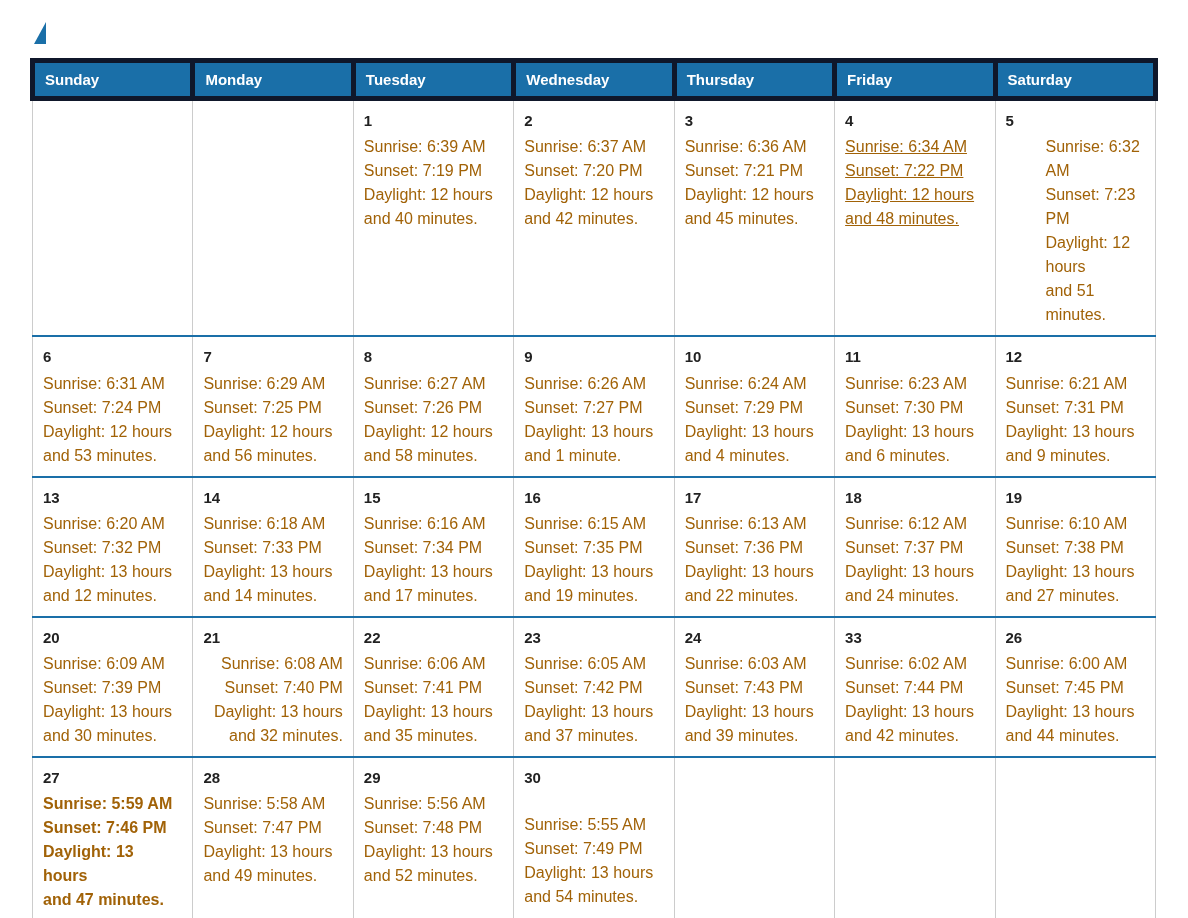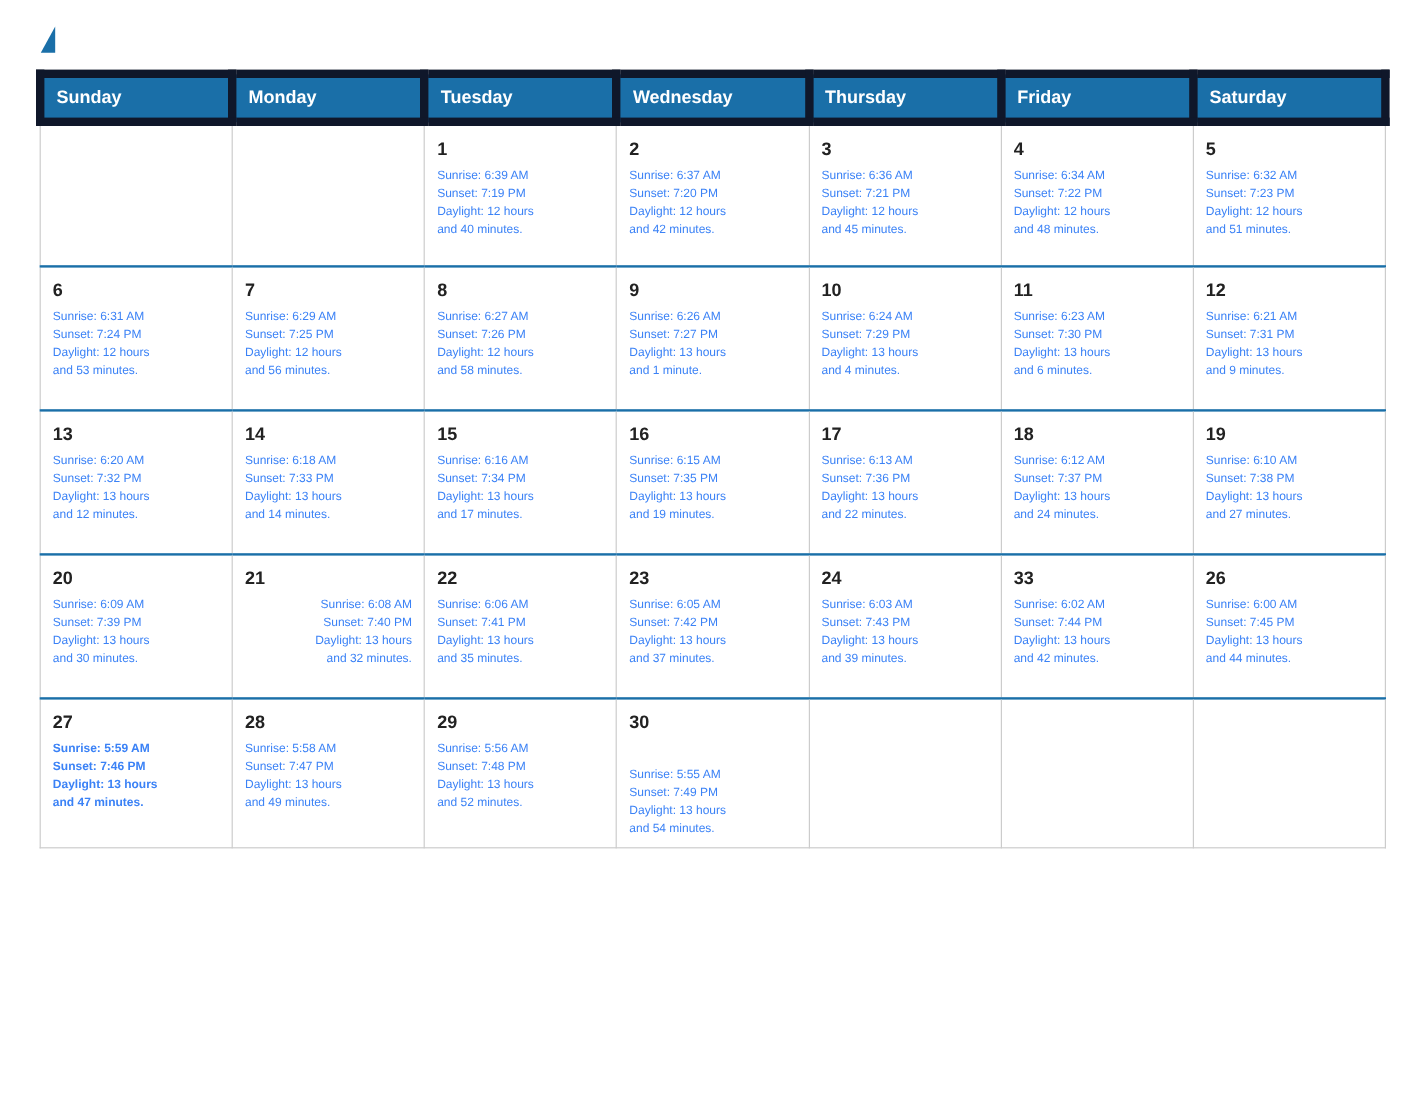--- a/index.html
+++ b/index.html
@@ -67,41 +67,41 @@
       border-collapse: collapse;
       table-layout: fixed;
     }
     thead tr th {
       background-color: #1a6fa8;
       color: #fff;
       font-size: 15px;
       font-weight: bold;
       padding: 8px 10px;
       text-align: left;
-      border: 7px solid #0f172a;
+      border: 5px solid #0f172a;
     }
     tbody tr td {
       vertical-align: top;
       padding: 8px 10px;
       border: 1px solid #ccc;
       border-top: 2px solid #1a6fa8;
       font-size: 13px;
       line-height: 1.55;
       height: 120px;
     }
     .day-number {
       font-size: 15px;
       font-weight: bold;
       color: #222;
       display: block;
       margin-bottom: 3px;
     }
     .day-info {
-      color: #3b82f6;
-      font-size: 10px;
+      color: #a16207;
+      font-size: 16px;
       line-height: 1.5;
     }
     tbody tr td:first-child .day-number,
     tbody tr td .day-number {
       color: #222;
     }
     
     .empty {
       background: #fff;
     }
@@ -155,28 +155,28 @@
         </td>
         <td>
           <span class="day-number">3</span>
           <div class="day-info" style="white-space: pre-line;">Sunrise: 6:36 AM
 Sunset: 7:21 PM
 Daylight: 12 hours
 and 45 minutes.</div>
         </td>
         <td>
           <span class="day-number">4</span>
-          <div class="day-info" style="white-space: pre-line;">Sunrise: 6:34 AM
+          <div class="day-info" style="white-space: pre-line; text-decoration: underline;">Sunrise: 6:34 AM
 Sunset: 7:22 PM
 Daylight: 12 hours
 and 48 minutes.</div>
         </td>
         <td>
           <span class="day-number">5</span>
-          <div class="day-info" style="white-space: pre-line;">Sunrise: 6:32 AM
+          <div class="day-info" style="white-space: pre-line; margin-left: 40px;">Sunrise: 6:32 AM
 Sunset: 7:23 PM
 Daylight: 12 hours
 and 51 minutes.</div>
         </td>
       </tr>
       <tr>
         <td>
           <span class="day-number">6</span>
           <div class="day-info" style="white-space: pre-line;">Sunrise: 6:31 AM
 Sunset: 7:24 PM

